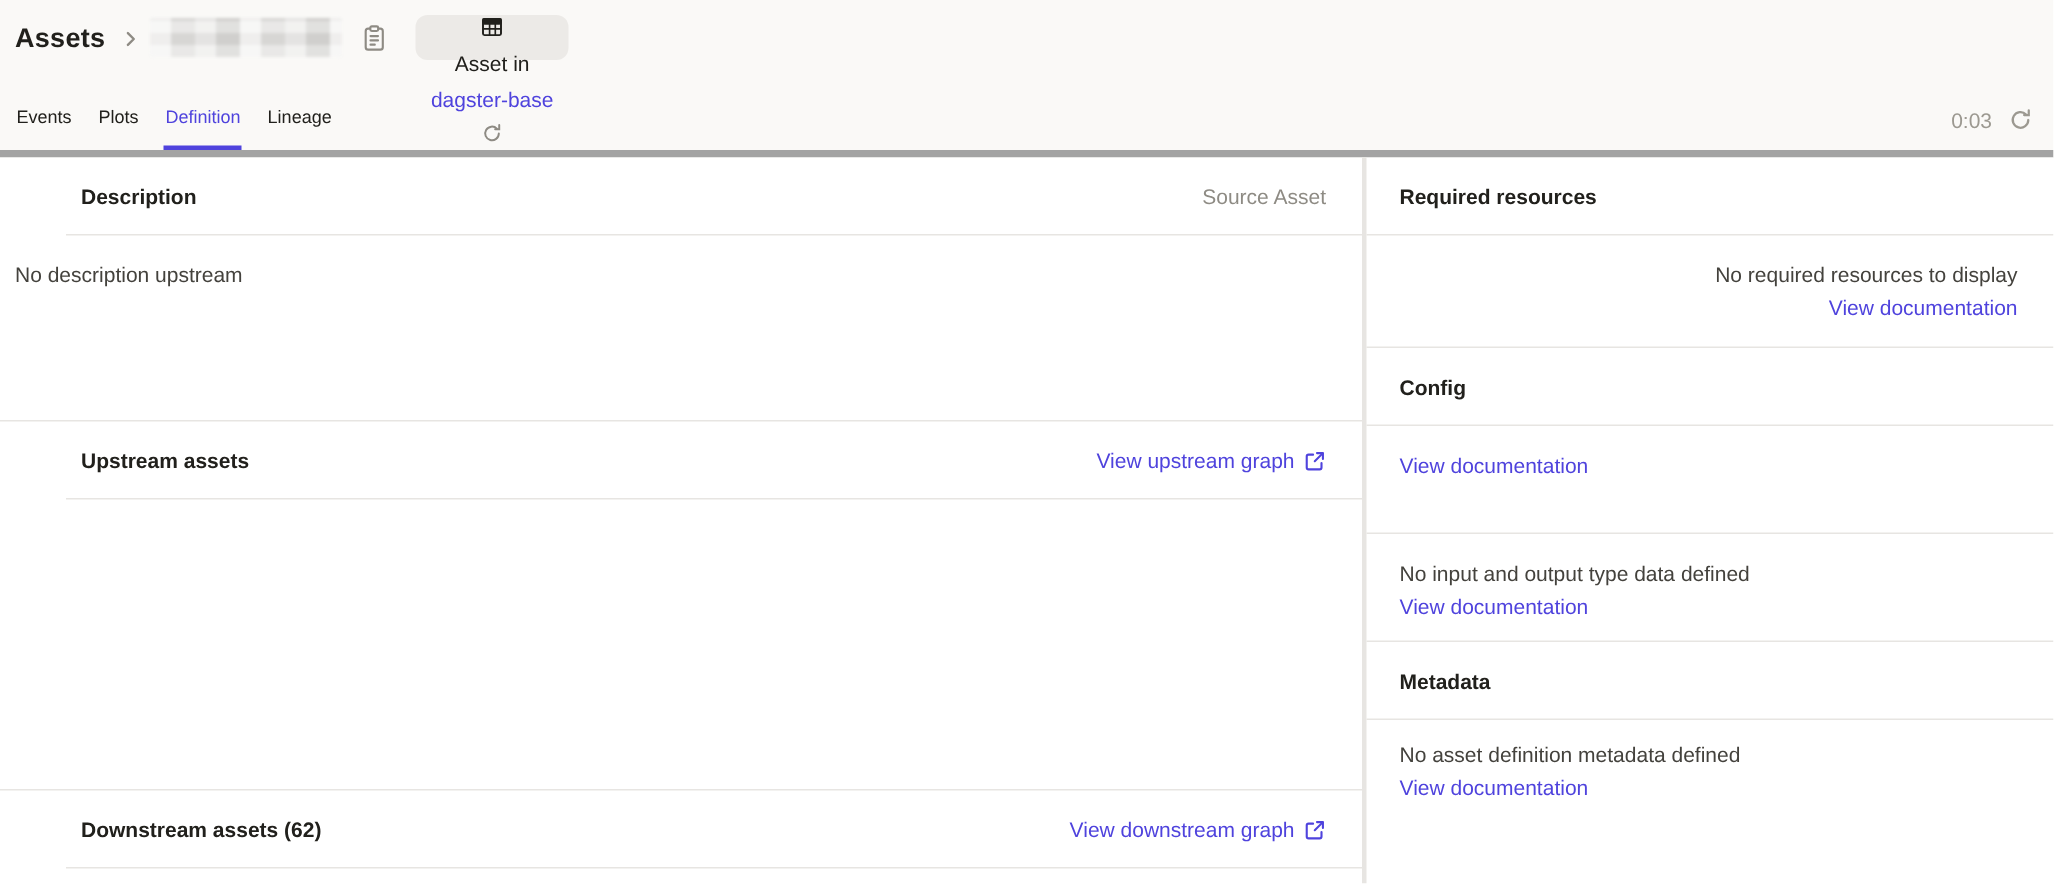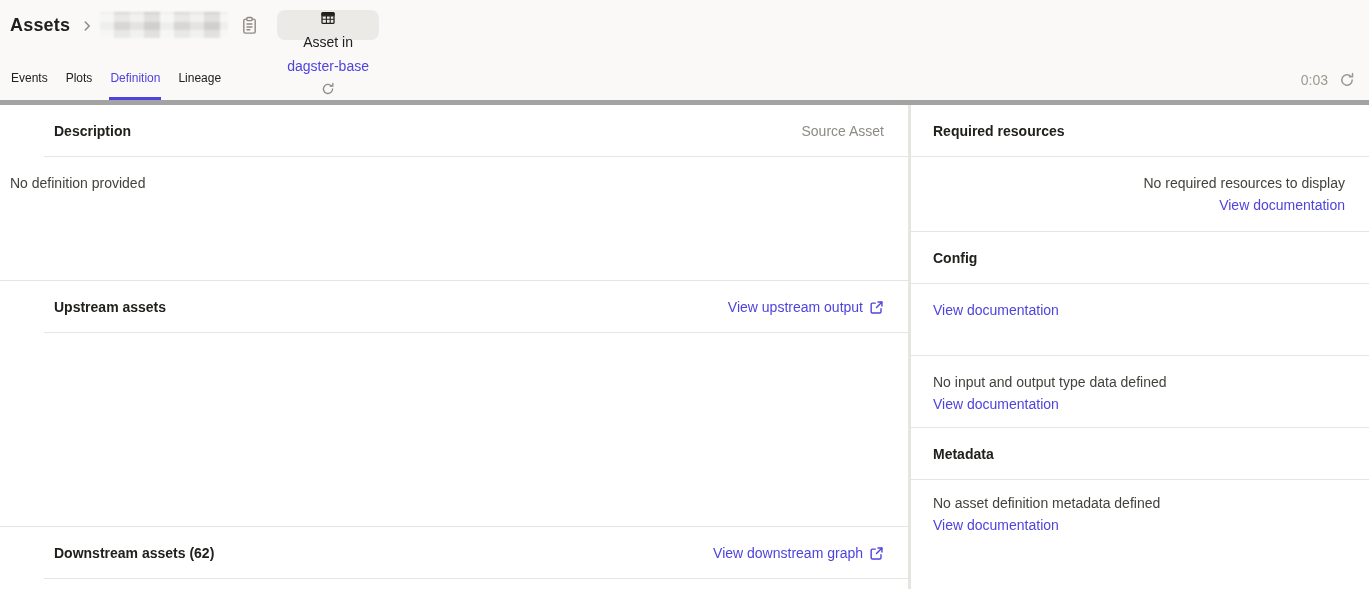--- a/index.html
+++ b/index.html
@@ -185,27 +185,27 @@
   </header>
 
   <div class="main">
 
     <div class="left-panel">
       <div class="row-head">
         <span>Description</span>
         <span class="muted">Source Asset</span>
       </div>
       <div class="row-body desc-body">
-        <span>No definition provided</span>
+        <span>No description upstream</span>
       </div>
 
       <div class="row-head">
         <span>Upstream assets</span>
         <a class="link graph-link">
-          <span>View upstream output</span>
+          <span>View upstream graph</span>
           <span class="ext-ic">
             <svg width="15" height="15" viewBox="0 0 16 16" fill="none" stroke="currentColor" stroke-width="1.5" stroke-linecap="round" stroke-linejoin="round">
               <path d="M12.8 9.2v3.3c0 .7-.6 1.3-1.3 1.3H3.6c-.7 0-1.3-.6-1.3-1.3V4.6c0-.7.6-1.3 1.3-1.3h3.2"></path>
               <path d="M9.6 2.2h4.2v4.2"></path>
               <path d="M13.6 2.4L8 8"></path>
             </svg>
           </span>
         </a>
       </div>
       <div class="row-body upstream-body"></div>

